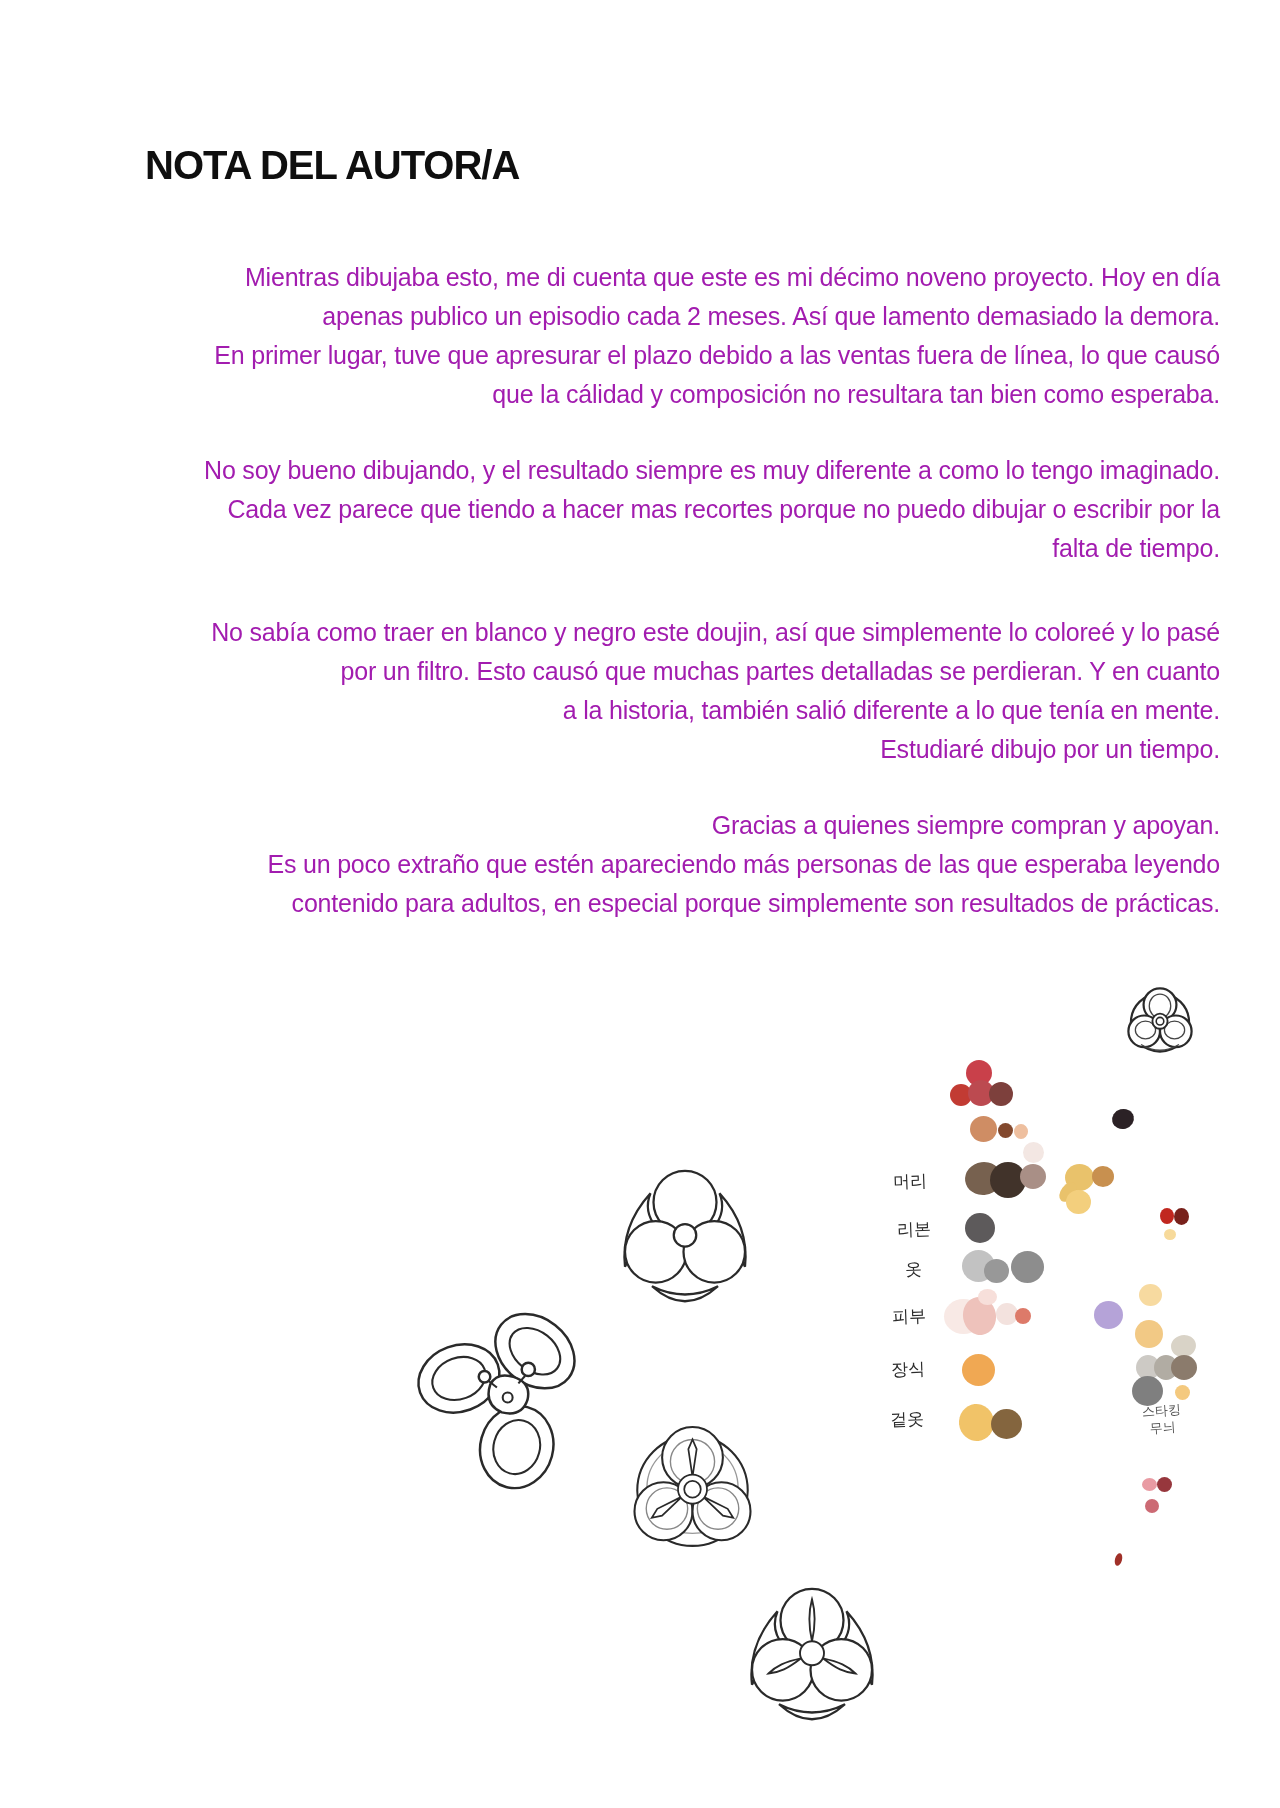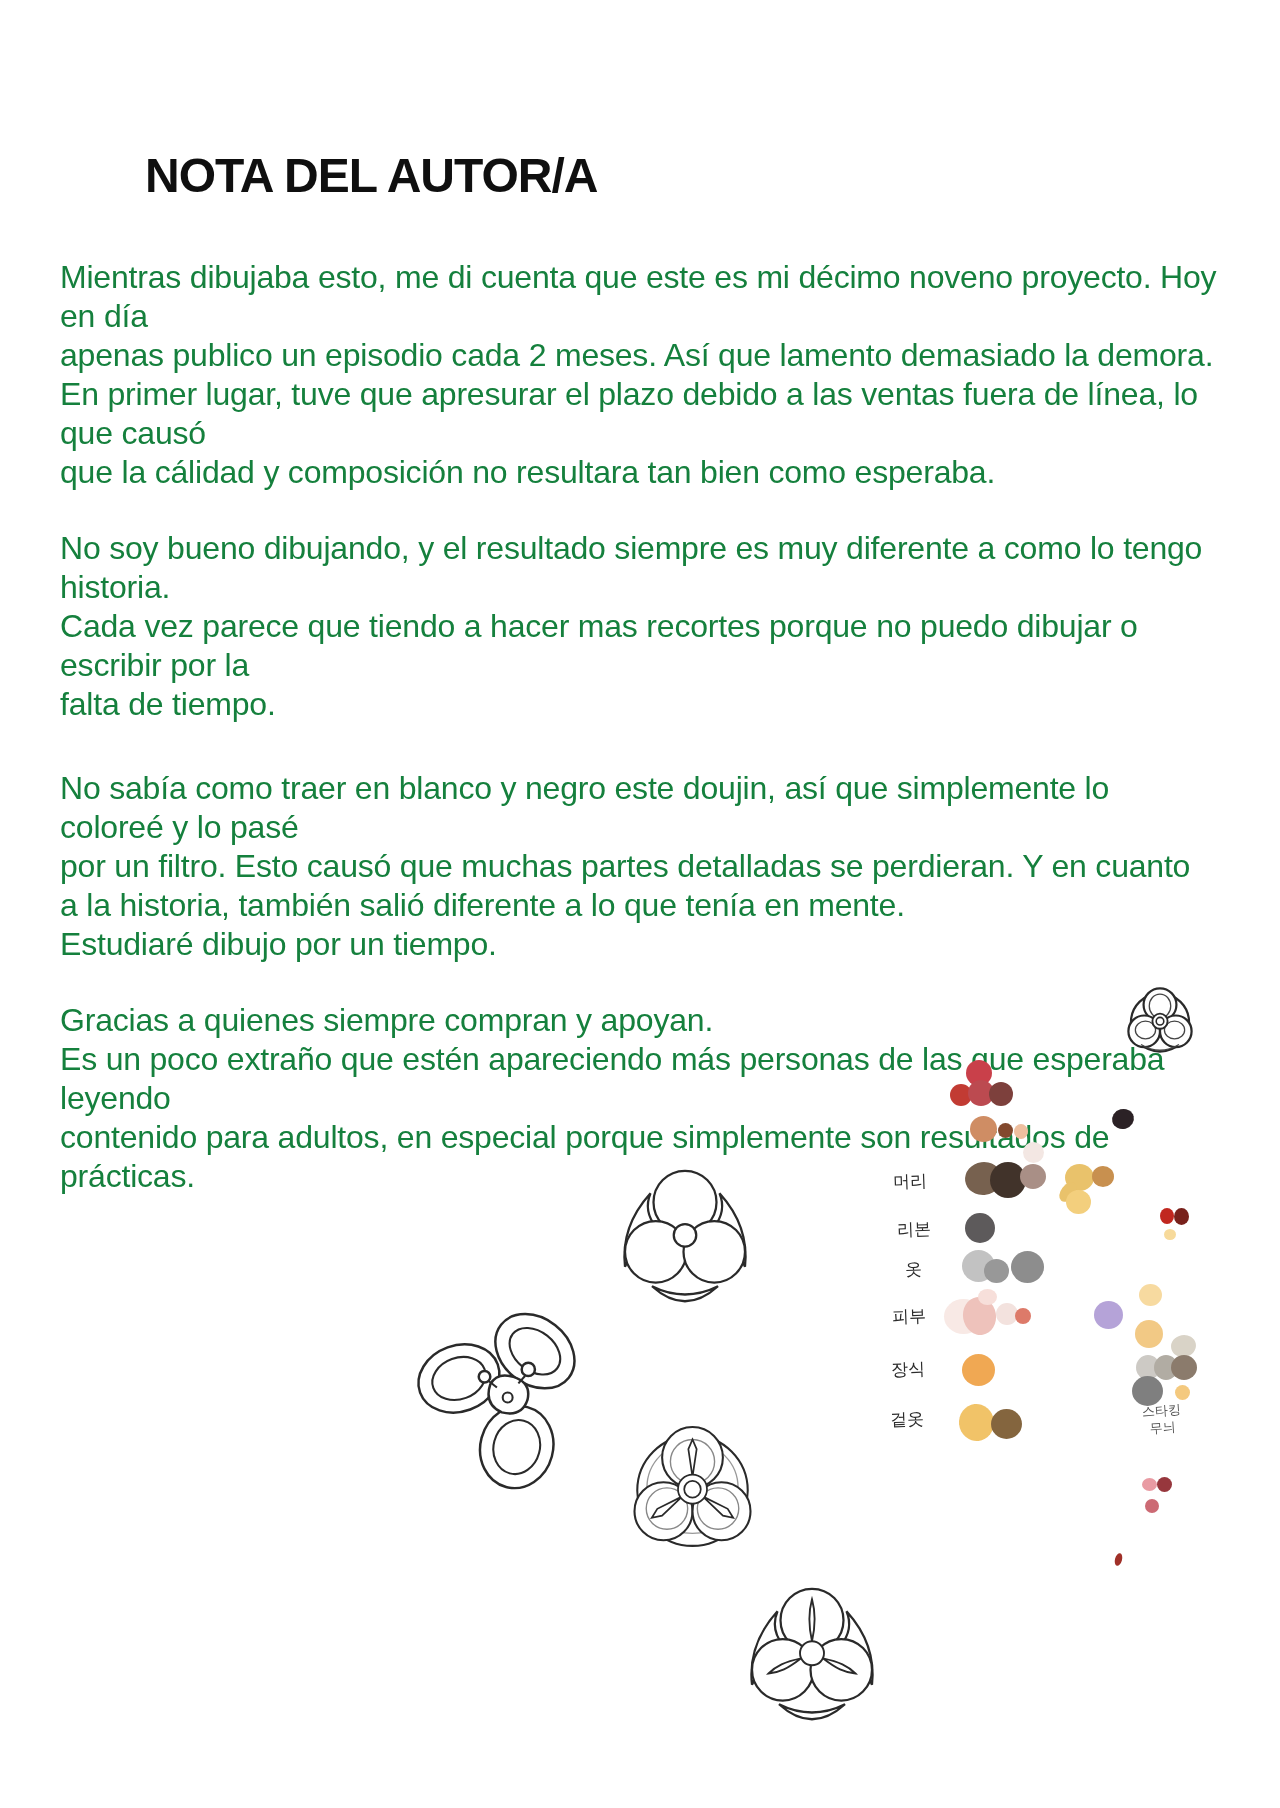--- a/index.html
+++ b/index.html
@@ -9,35 +9,35 @@
     width:1280px;height:1808px;
     margin:0 auto;
     background:#ffffff;
     overflow:hidden;
     font-family:"Liberation Sans", sans-serif;
     color:#1e1e1e;
   }
   .page-title{
     position:absolute;
     left:145px;top:116px;
-    font-size:48px;
+    font-size:40px;
     font-weight:bold;
     letter-spacing:-1px;
     color:#0f0f0f;
     white-space:nowrap;
   }
   .note-body{
     position:absolute;
     left:60px;top:258px;
     width:1160px;
-    text-align:left;
-    font-size:32px;
+    text-align:right;
+    font-size:25px;
     line-height:39px;
     letter-spacing:-0.2px;
-    color:#15803d;
+    color:#a21caf;
   }
   .note-body p{
     margin:0;
     white-space:pre-line;
   }
   .note-body p.gap-a{margin-bottom:37px;}
   .note-body p.gap-b{margin-bottom:45px;}
   .note-body p.gap-c{margin-bottom:25px;}
   .dot{
     position:absolute;
@@ -66,21 +66,21 @@
 
 <div class="page">
 
   <h1 class="page-title">NOTA DEL AUTOR/A</h1>
 
   <div class="note-body">
     <p class="gap-a">Mientras dibujaba esto, me di cuenta que este es mi décimo noveno proyecto. Hoy en día
 apenas publico un episodio cada 2 meses. Así que lamento demasiado la demora.
 En primer lugar, tuve que apresurar el plazo debido a las ventas fuera de línea, lo que causó
 que la cálidad y composición no resultara tan bien como esperaba.</p>
-    <p class="gap-b">No soy bueno dibujando, y el resultado siempre es muy diferente a como lo tengo historia.
+    <p class="gap-b">No soy bueno dibujando, y el resultado siempre es muy diferente a como lo tengo imaginado.
 Cada vez parece que tiendo a hacer mas recortes  porque no puedo dibujar o escribir por la
 falta de tiempo.</p>
     <p class="gap-a">No sabía como traer en blanco y negro este doujin, así que simplemente lo coloreé y lo pasé
 por un filtro. Esto causó que muchas partes detalladas se perdieran. Y en cuanto
 a la historia, también salió diferente a lo que tenía en mente.
 Estudiaré dibujo por un tiempo.</p>
     <p class="gap-c">Gracias a quienes siempre compran y apoyan.
 Es un poco extraño que estén apareciendo más personas de las que esperaba leyendo
 contenido para adultos, en especial porque simplemente son resultados de prácticas.</p>
   </div>

